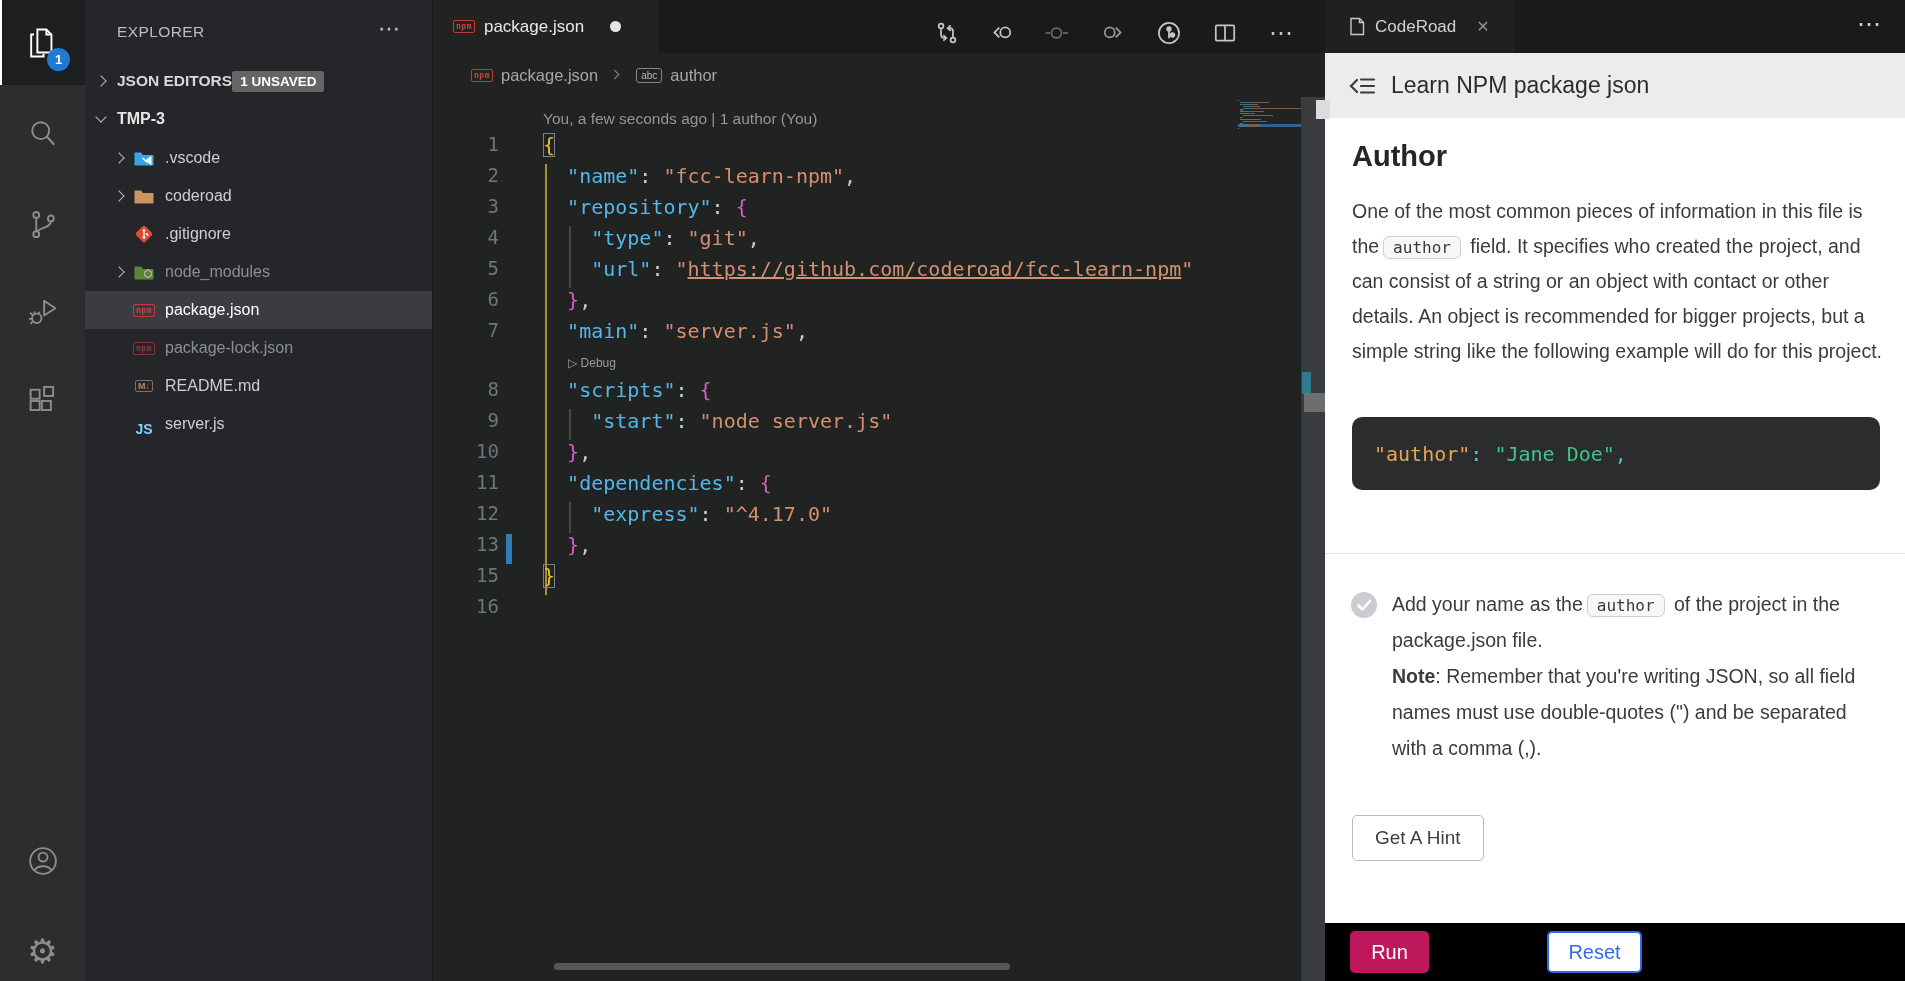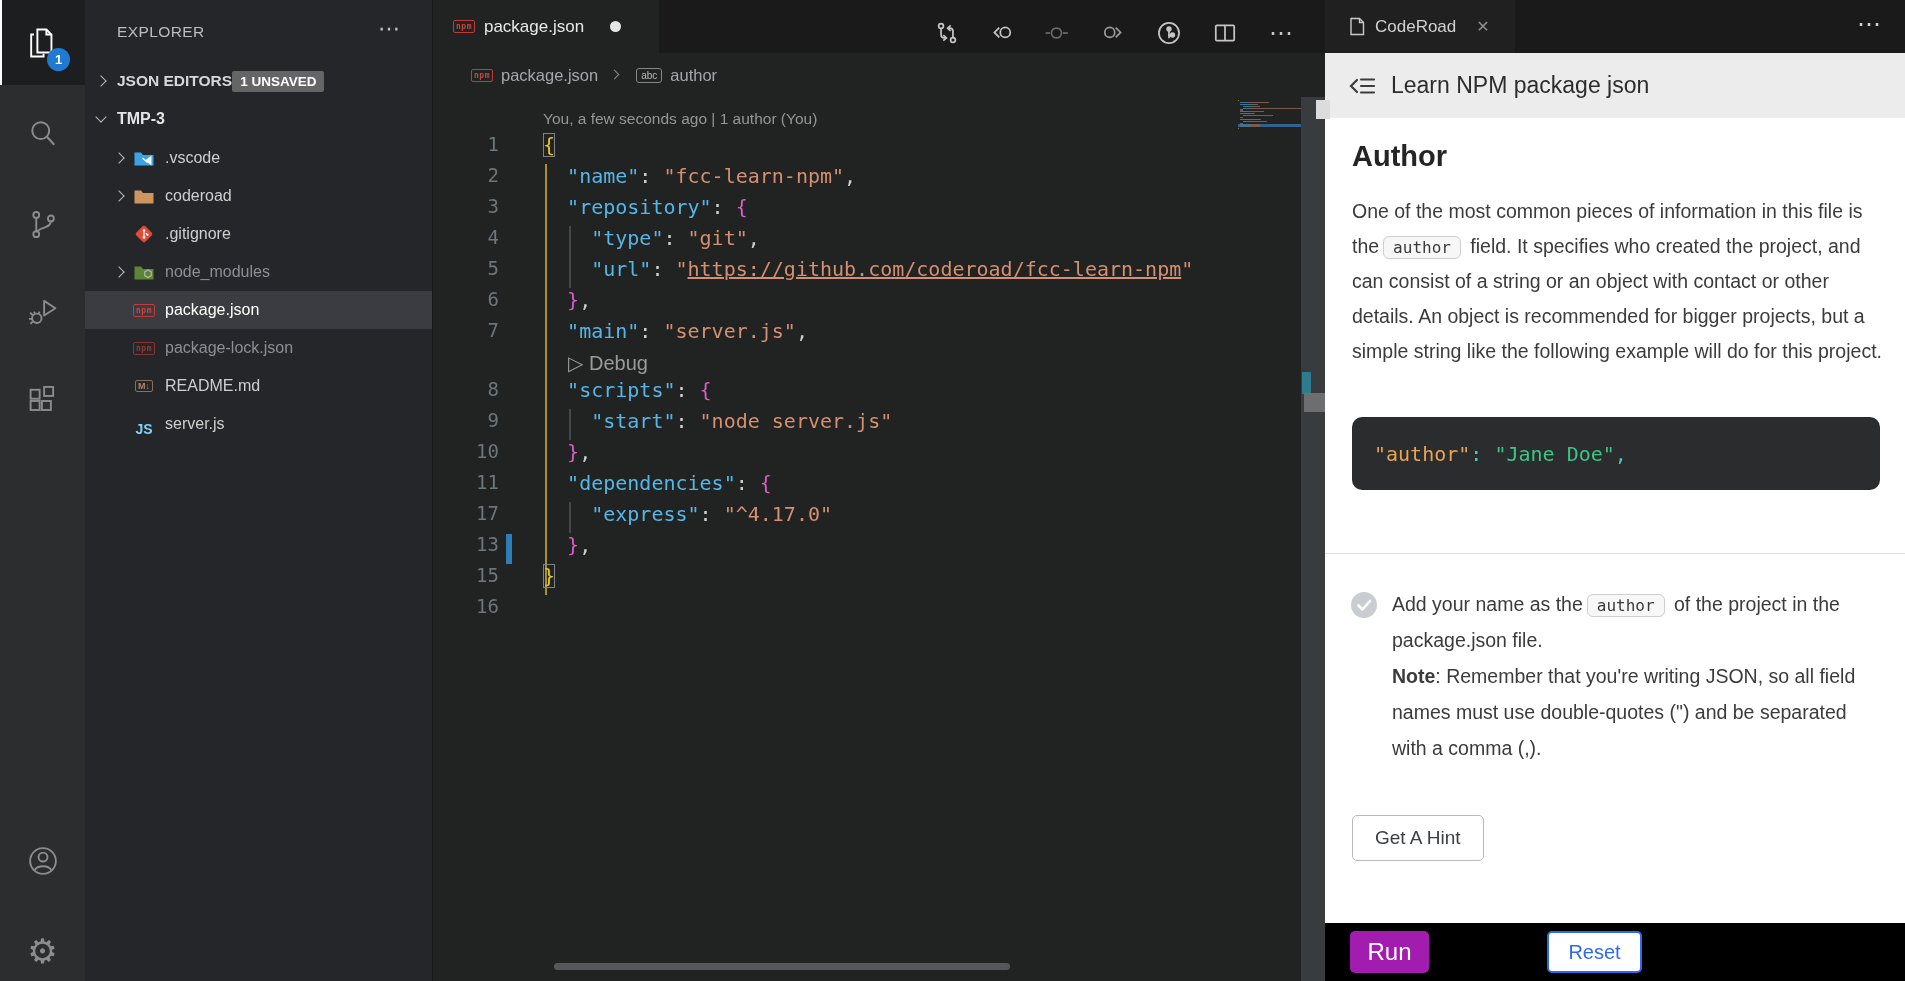--- a/index.html
+++ b/index.html
@@ -57,21 +57,21 @@
   .crumbs { position:absolute; left:0; top:53px; right:0; height:44px; display:flex; align-items:center; padding-left:38px; }
   .crumb-label { margin-left:8px; font-size:16.5px; color:#a3a8ab; }
   .crumb-sep { width:16px; height:16px; position:relative; margin-left:10px; }
   .crumb-sep::before { content:""; position:absolute; left:3px; top:4px; width:6px; height:6px;
                        border-right:1.5px solid #8b8b8b; border-top:1.5px solid #8b8b8b; transform:rotate(45deg); }
   .abcchip { display:inline-block; margin-left:12px; border:1.2px solid #868686; color:#b9b9b9; border-radius:3px;
              font:10px "Liberation Sans", sans-serif; padding:1px 4px; }
 
   .coderows { position:absolute; left:0; top:107px; width:868px; }
   .row-lens { height:26px; line-height:24px; padding-left:110px; color:#969696; font-size:15.5px; }
-  .row-lens.debug { height:28px; line-height:26px; padding-left:135px; font-size:20px; color:#9b9b9b; }
+  .row-lens.debug { height:28px; line-height:26px; padding-left:135px; font-size:12px; color:#9b9b9b; }
   .code-row { position:relative; height:31px; line-height:31px;
               font:20px "DejaVu Sans Mono", monospace; white-space:pre; color:#ccd0d2; }
   .code-row.cur { background:#2b2e30; }
   .ln { position:absolute; left:0; top:0; width:66px; text-align:right; color:#6d767b; font-size:19px; }
   .modbar { position:absolute; left:73px; top:1px; width:6px; height:30px; background:#2e7cb8; }
   .ct { position:absolute; left:110px; top:0; white-space:pre; }
   .tok.key { color:#55b7e8; }
   .tok.str { color:#d68f70; }
   .tok.punc { color:#ccd0d2; }
   .tok.gold { color:#ecc719; }
@@ -114,22 +114,22 @@
   .p-snippet { position:absolute; left:27px; top:299px; width:528px; height:73px; background:#2b2c2e;
                border-radius:10px; display:flex; align-items:center; padding-left:22px;
                font:20px "DejaVu Sans Mono", monospace; white-space:pre; }
   .st-key{color:#e9a455}.st-colon{color:#4fc4c0}.st-val{color:#3ec488}
   .p-div { position:absolute; left:0; right:0; top:435px; height:1px; background:#e2e2e2; }
   .task-check { position:absolute; left:25px; top:473px; }
   .task-text { position:absolute; left:67px; top:468px; width:492px; font-size:19.5px; line-height:36px; color:#3b3b3b; }
   .hint-btn { position:absolute; left:27px; top:697px; padding:11px 22px; background:#fff;
               border:1.5px solid #b6babd; border-radius:5px; font-size:19px; color:#3b3f42; }
   .p-bottom { position:absolute; left:0; right:0; bottom:0; height:58px; background:#000; }
-  .run-btn { position:absolute; left:25px; top:8px; width:79px; height:42px; background:#a21caf; color:#fff;
-             border:none; border-radius:5px; font-size:24px; font-family:"Liberation Sans",sans-serif; }
+  .run-btn { position:absolute; left:25px; top:8px; width:79px; height:42px; background:#be185d; color:#fff;
+             border:none; border-radius:5px; font-size:20px; font-family:"Liberation Sans",sans-serif; }
   .reset-btn { position:absolute; left:222px; top:8px; width:95px; height:42px; background:#fff; color:#2e6af0;
                border:2px solid #2e6af0; border-radius:5px; font-size:20px; font-family:"Liberation Sans",sans-serif; }
   .white-block { position:absolute; left:1316px; top:100px; width:14px; height:19px; background:#dcdcdc; }
 </style>
 </head>
 <body>
 
 <div id="root">
 
   <div class="abar">
@@ -358,21 +358,21 @@
         <div class="code-row"><span class="ln">3</span><span class="ct"><span class="tok punc">  </span><span class="tok key">"repository"</span><span class="tok punc">: </span><span class="tok pink">{</span></span></div>
         <div class="code-row"><span class="ln">4</span><span class="ct"><span class="tok punc">    </span><span class="tok key">"type"</span><span class="tok punc">: </span><span class="tok str">"git"</span><span class="tok punc">,</span></span></div>
         <div class="code-row"><span class="ln">5</span><span class="ct"><span class="tok punc">    </span><span class="tok key">"url"</span><span class="tok punc">: </span><span class="tok str">"</span><span class="tok str link">https://github.com/coderoad/fcc-learn-npm</span><span class="tok str">"</span></span></div>
         <div class="code-row"><span class="ln">6</span><span class="ct"><span class="tok punc">  </span><span class="tok pink">}</span><span class="tok punc">,</span></span></div>
         <div class="code-row"><span class="ln">7</span><span class="ct"><span class="tok punc">  </span><span class="tok key">"main"</span><span class="tok punc">: </span><span class="tok str">"server.js"</span><span class="tok punc">,</span></span></div>
         <div class="row-lens debug">▷ Debug</div>
         <div class="code-row"><span class="ln">8</span><span class="ct"><span class="tok punc">  </span><span class="tok key">"scripts"</span><span class="tok punc">: </span><span class="tok pink">{</span></span></div>
         <div class="code-row"><span class="ln">9</span><span class="ct"><span class="tok punc">    </span><span class="tok key">"start"</span><span class="tok punc">: </span><span class="tok str">"node server.js"</span></span></div>
         <div class="code-row"><span class="ln">10</span><span class="ct"><span class="tok punc">  </span><span class="tok pink">}</span><span class="tok punc">,</span></span></div>
         <div class="code-row"><span class="ln">11</span><span class="ct"><span class="tok punc">  </span><span class="tok key">"dependencies"</span><span class="tok punc">: </span><span class="tok pink">{</span></span></div>
-        <div class="code-row"><span class="ln">17</span><span class="ct"><span class="tok punc">    </span><span class="tok key">"express"</span><span class="tok punc">: </span><span class="tok str">"^4.17.0"</span></span></div>
+        <div class="code-row"><span class="ln">12</span><span class="ct"><span class="tok punc">    </span><span class="tok key">"express"</span><span class="tok punc">: </span><span class="tok str">"^4.17.0"</span></span></div>
         <div class="code-row"><span class="ln">13</span><span class="modbar"></span><span class="ct"><span class="tok punc">  </span><span class="tok pink">}</span><span class="tok punc">,</span></span></div>
         <div class="code-row"><span class="ln">15</span><span class="ct"><span class="tok gold box">}</span></span></div>
         <div class="code-row"><span class="ln">16</span><span class="ct"></span></div>
       </div>
 
     <div class="mini">
         <div class="mm-row">
           <span class="mms mm-gold" style="width: 1.2px;"></span>
         </div>
         <div class="mm-row">

